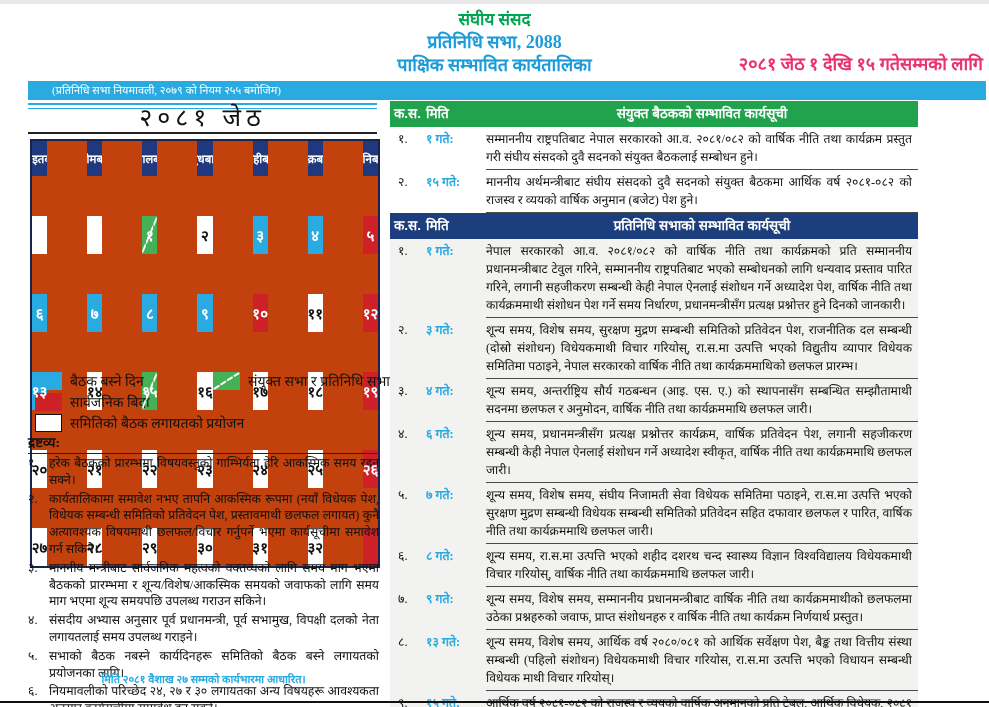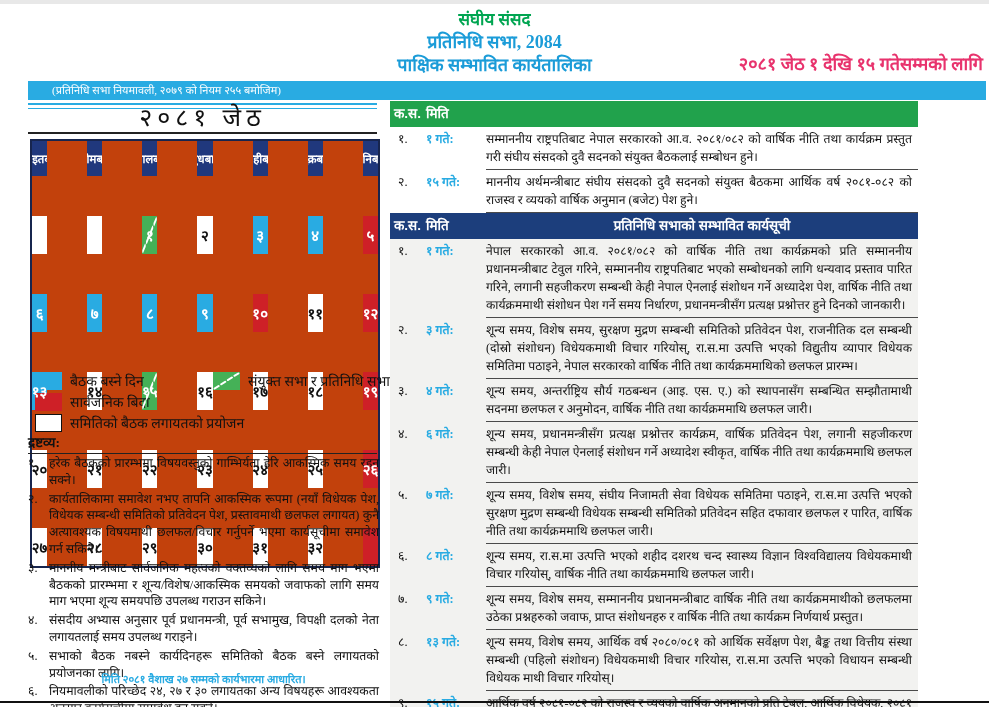--- a/index.html
+++ b/index.html
@@ -82,21 +82,21 @@
   .tbody-row .desc { padding:3px 6px 3px 0; text-align:justify; border-bottom:1px solid #4a4a4a; }
   .bottom-line { position:absolute; left:0; right:0; top:697px; border-top:2.5px solid #111; }
 </style>
 </head>
 <body>
 
 <div class="page">
 
   <div class="titles">
     <div class="t1">संघीय संसद</div>
-    <div class="t2">प्रतिनिधि सभा, 2084</div>
+    <div class="t2">प्रतिनिधि सभा, 2088</div>
     <div class="t3">पाक्षिक सम्भावित कार्यतालिका</div>
   </div>
   <div class="period">२०८१ जेठ १ देखि १५ गतेसम्मको लागि</div>
   <div class="rule-bar">(प्रतिनिधि सभा नियमावली, २०७९ को नियम २५५ बमोजिम)</div>
   <div class="dline"></div>
 
   <div class="cal-title">२०८१ जेठ</div>
   <div class="cal-title-rule"></div>
   <div class="cal" id="cal-grid">
       <div class="cell wd">आइतबार</div>
@@ -268,20 +268,21 @@
         <div class="n">६.</div>
         <div class="t">नियमावलीको परिच्छेद २४, २७ र ३० लगायतका अन्य विषयहरू आवश्यकता अनुसार कार्यसूचीमा समावेश हुन सक्ने।</div>
       </div>
     </div>
   <div class="footer-note">मिति २०८१ वैशाख २७ सम्मको कार्यभारमा आधारित।</div>
 
   <div class="right" id="tables">
       <div class="trow thdr" style="background: rgb(33, 162, 76);">
         <div class="hsn">क.स.</div>
         <div class="hdate">मिति</div>
+        <div class="htitle">संयुक्त बैठकको सम्भावित कार्यसूची</div>
       </div>
       <div class="trow tbody-row">
         <div class="sn">१.</div>
         <div class="date">१ गते:</div>
         <div class="desc">सम्माननीय राष्ट्रपतिबाट नेपाल सरकारको आ.व. २०८१/०८२ को वार्षिक नीति तथा कार्यक्रम प्रस्तुत गरी संघीय संसदको दुवै सदनको संयुक्त बैठकलाई सम्बोधन हुने।</div>
       </div>
       <div class="trow tbody-row">
         <div class="sn">२.</div>
         <div class="date">१५ गते:</div>
         <div class="desc">माननीय अर्थमन्त्रीबाट संघीय संसदको दुवै सदनको संयुक्त बैठकमा आर्थिक वर्ष २०८१-०८२ को राजस्व र व्ययको वार्षिक अनुमान (बजेट) पेश हुने।</div>

